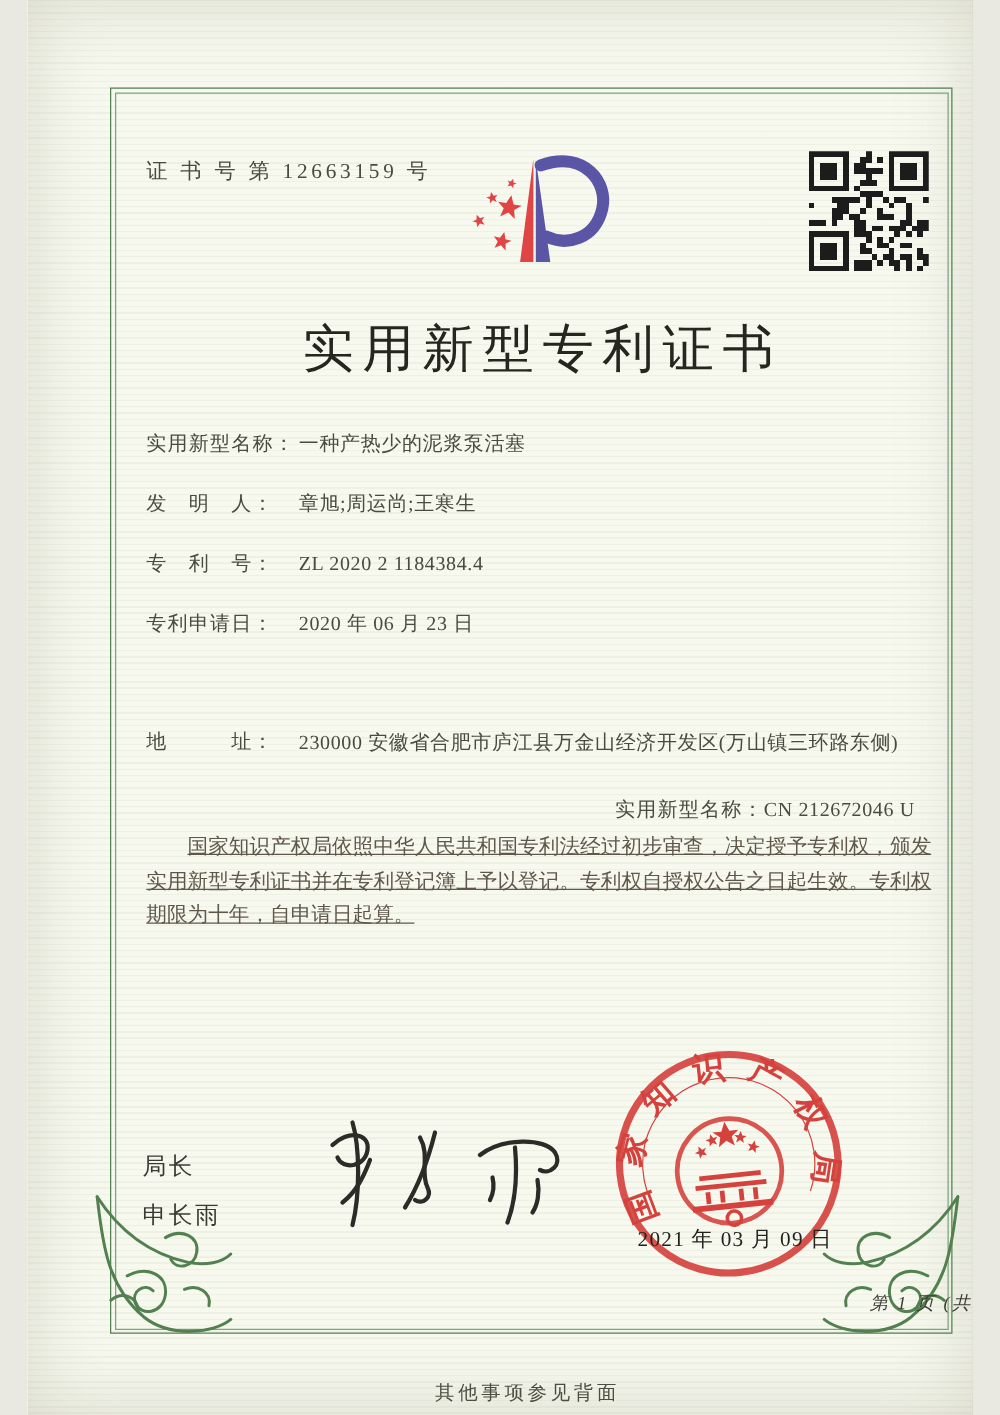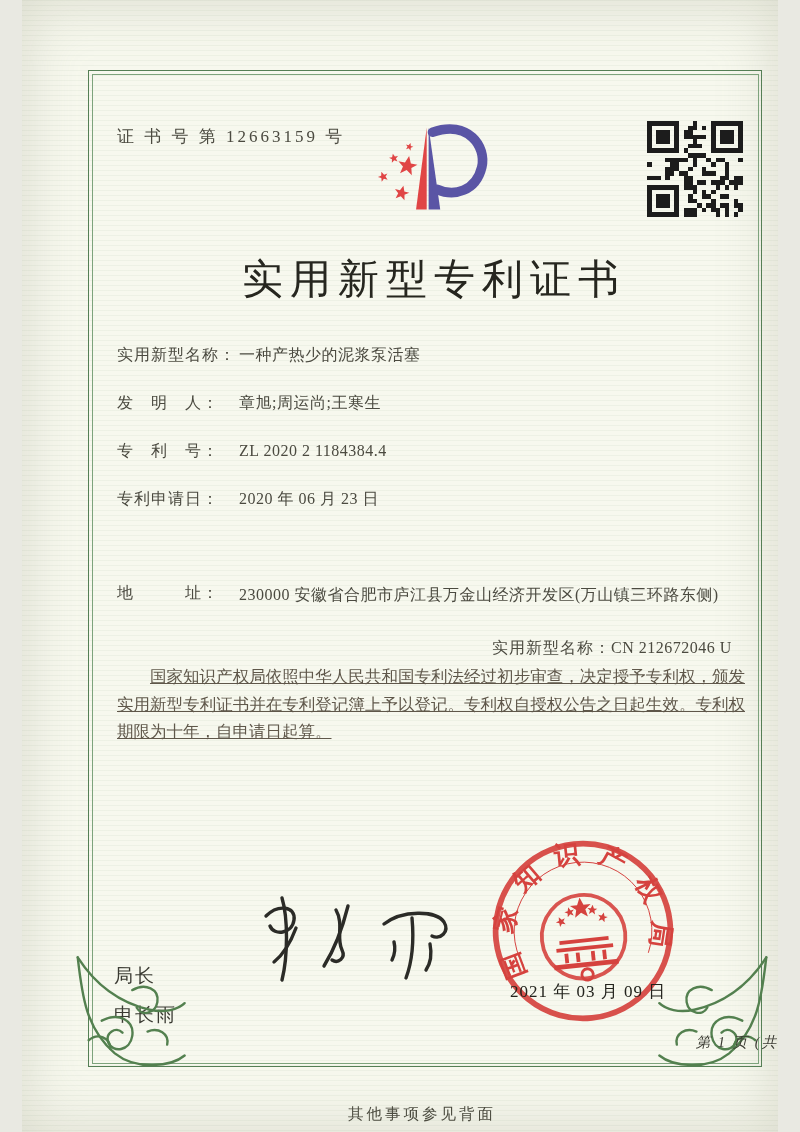--- a/index.html
+++ b/index.html
@@ -37,21 +37,21 @@
   .flabel { display:inline-block; min-width:122px; letter-spacing:1px; }
   .fvalue { letter-spacing:0.5px; }
   .frow-addr .fwrap { display:inline-block; vertical-align:top; width:480px; line-height:1.5; }
   .frow-addr .flabel { vertical-align:top; }
   .fpair2 { position:absolute; left:375px; top:0; white-space:nowrap; }
   .bodytext {
     position:absolute; left:95px; top:663px; width:628px;
     font-size:16.5px; line-height:1.68; color:#5f574a; text-align:justify;
   }
   .bodytext p { margin:0; text-indent:2em;text-decoration:underline; }
-  .signer { position:absolute; left:92px; top:920px; font-size:19px; color:#3a3a32;margin-top:43px; }
+  .signer { position:absolute; left:92px; top:920px; font-size:19px; color:#3a3a32; }
   .signer div { margin-bottom:13px; letter-spacing:2px; }
   .signature { position:absolute; left:222px; top:884px; width:220px; height:105px; }
   .seal { position:absolute; left:466px; top:836px; width:190px; height:190px; transform:rotate(-6deg); }
   .seal-date {
     position:absolute; left:488px; top:980px; font-size:17px; color:#23231d;
     letter-spacing:1px; white-space:nowrap;
   }
   .page-info {
     position:absolute; left:0; top:1033px; width:800px; text-align:right;
     font-size:14.5px; color:#3c3c34; letter-spacing:2px;font-style:italic;

